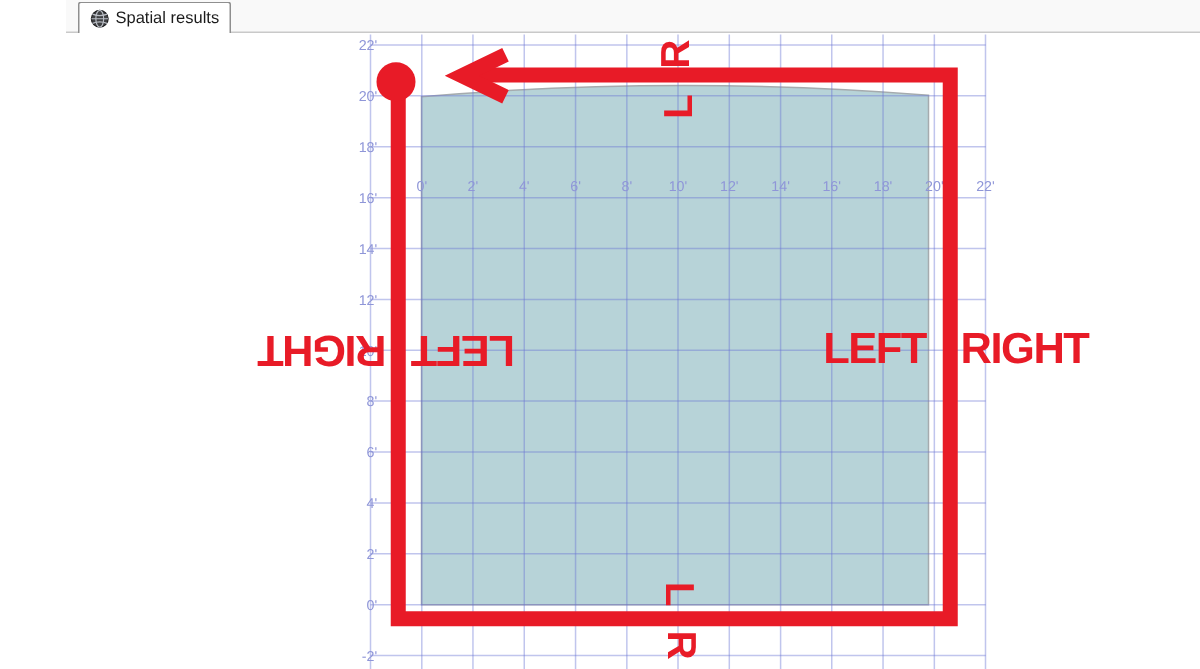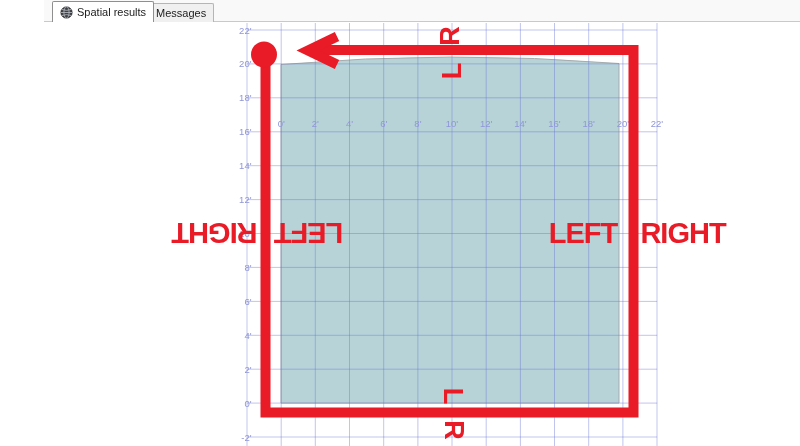--- a/index.html
+++ b/index.html
@@ -49,32 +49,20 @@
     <div class="tab active">
       <span class="ticon">
         <svg width="13" height="13" viewBox="0 0 13 13">
           <circle cx="6.5" cy="6.5" r="5.6" fill="#3f4043" stroke="#1d1d1f" stroke-width="0.8"></circle>
           <ellipse cx="6.5" cy="6.5" rx="2.6" ry="5.6" fill="none" stroke="#b9bdc4" stroke-width="0.8"></ellipse>
           <line x1="0.9" y1="6.5" x2="12.1" y2="6.5" stroke="#b9bdc4" stroke-width="0.8"></line>
           <path d="M1.6,3.4 Q6.5,5.4 11.4,3.4 M1.6,9.6 Q6.5,7.6 11.4,9.6" stroke="#b9bdc4" fill="none" stroke-width="0.8"></path>
         </svg>
       </span>
       <span>Spatial results</span>
-    </div>
-    <div class="tab inactive">
-      <span class="ticon">
-        <svg width="12" height="12" viewBox="0 0 12 12">
-          <rect x="1" y="1.5" width="10" height="9" fill="#ffffff" stroke="#6b6f75" stroke-width="1"></rect>
-          <rect x="1.5" y="2" width="9" height="2" fill="#aeb4bd"></rect>
-          <line x1="2.5" y1="5.5" x2="9.5" y2="5.5" stroke="#9aa0a8" stroke-width="1"></line>
-          <line x1="2.5" y1="7.5" x2="8" y2="7.5" stroke="#9aa0a8" stroke-width="1"></line>
-          <rect x="7.5" y="7.5" width="3.5" height="3.5" fill="#cf4437" stroke="#ffffff" stroke-width="0.6"></rect>
-        </svg>
-      </span>
-      <span>Messages</span>
     </div>
   </div>
 
   <svg id="plot" class="plot-svg" width="800" height="446">
       <g>
           <path d="M281,403.1 L281,64.5 Q450,50 619,63.5 L619,403.1 Z" fill="#b7d3d8" stroke="#a5abae" stroke-width="1"></path>
         </g>
       <g stroke="rgba(106,116,212,0.42)" stroke-width="1">
         <line x1="247.0" y1="23" x2="247.0" y2="446"></line>
         <line x1="281.2" y1="23" x2="281.2" y2="446"></line>

